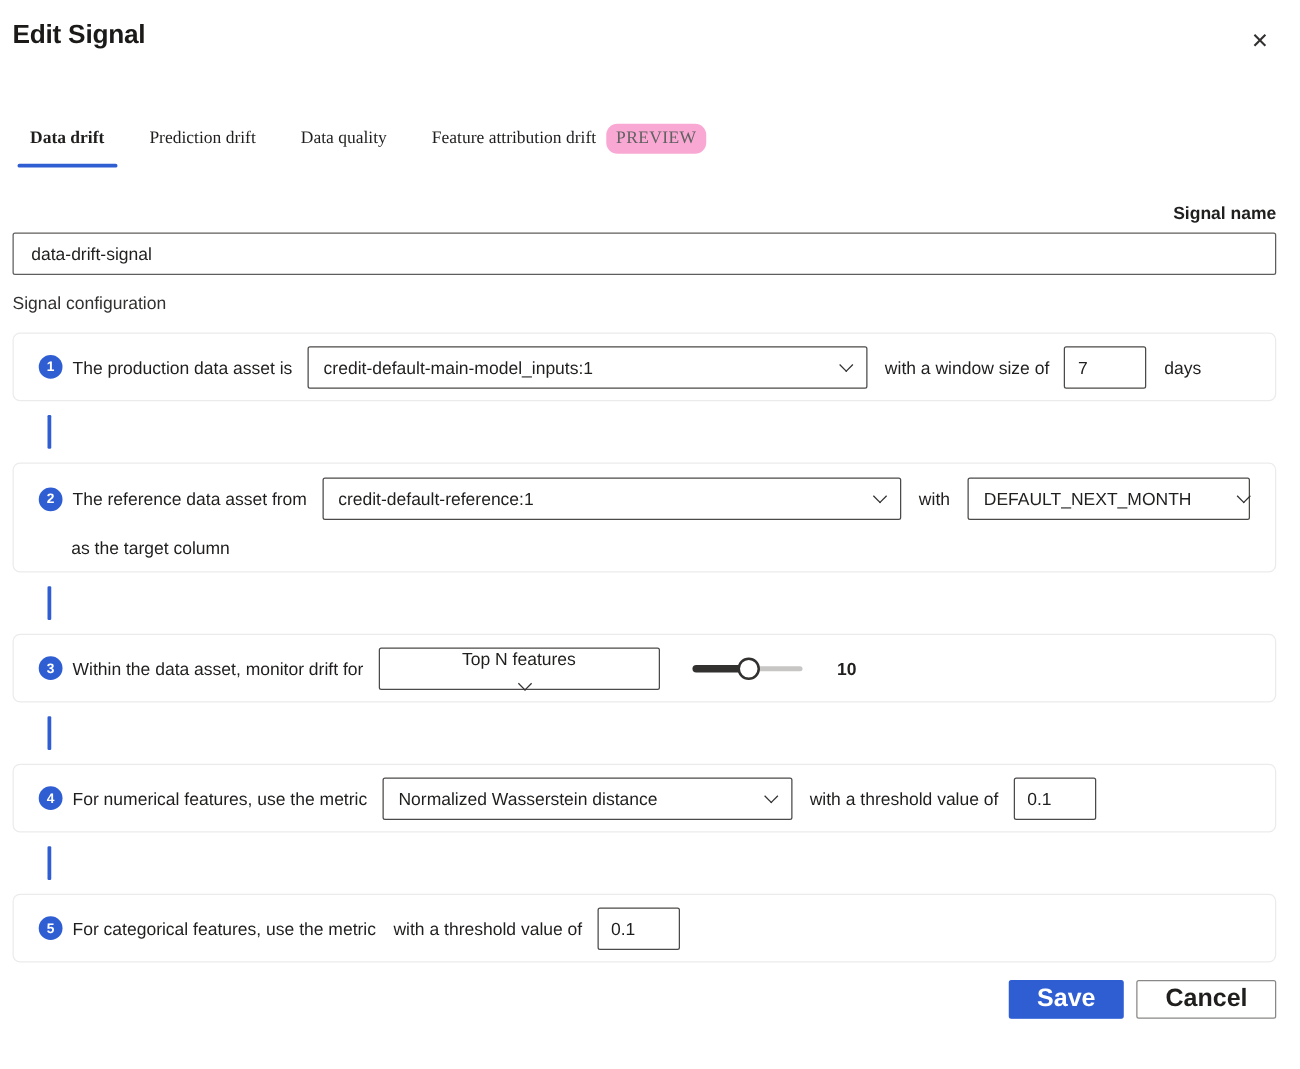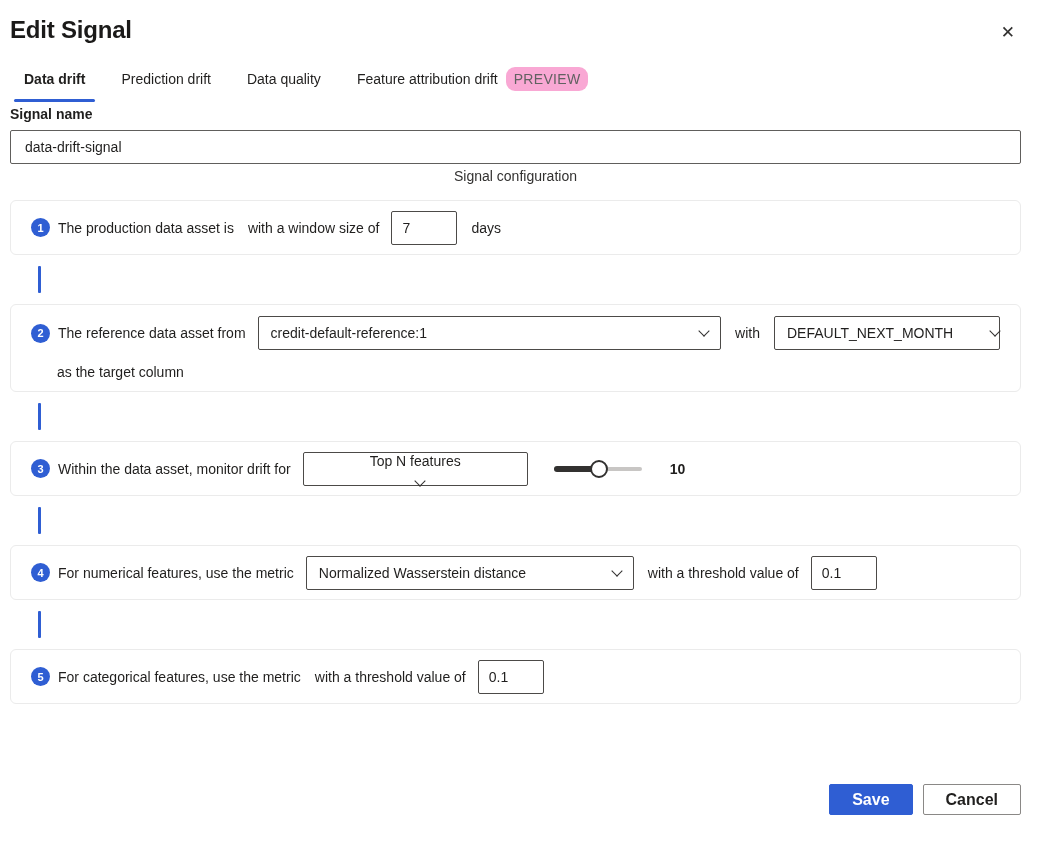--- a/index.html
+++ b/index.html
@@ -7,56 +7,56 @@
   body {
     font-family: "Liberation Sans", "DejaVu Sans", sans-serif;
     color: #201f1e;
     font-size: 14px;
     position: relative;
   }
   .dialog { padding: 16px 19px 0 10px; position: relative; width: 1040px; }
 
   
   .dialog-header { display: flex; justify-content: space-between; align-items: flex-start; }
-  .dialog-title { font-size: 24px; font-weight: bold; color: #1b1a19; letter-spacing: -0.2px; }
+  .dialog-title { font-size: 21px; font-weight: bold; color: #1b1a19; letter-spacing: -0.2px; }
   .close-btn {
     background: none; border: none; cursor: pointer;
     font-size: 17px; line-height: 1; color: #323130; padding: 6px;
     margin-top: 2px;
   }
 
   
   .field-label { color: #323130; margin-top: 24px; font-size: 14px; }
   .tabs { display: flex; margin-top: 14px; margin-left: 4px; }
   .tab {
     background: none; border: none; cursor: pointer;
-    font-family: Liberation Sans, sans-serif; font-size: 14px; color: #201f1e;
-    padding: 6px 10px 11px 10px; margin-right: 16px; position: relative;
+    font-family: Liberation Serif, serif; font-size: 14px; color: #201f1e;
+    padding: 6px 10px 11px 10px; margin-right: 16px; position: relative; margin-top: 32px;
   }
   .tab.selected { font-weight: bold; }
   .tab.selected::after {
     content: ""; position: absolute; left: 0; right: 0; bottom: 0;
     height: 3px; background: var(--accent); border-radius: 2px;
   }
   .tab-inner { display: flex; align-items: center; gap: 8px; }
   .preview-badge {
     background: #f9a8d4; color: #616161; font-size: 14px; font-weight: normal;
     padding: 4px 8px; border-radius: 9px; letter-spacing: 0.3px;
   }
 
   
-  .name-label { font-weight: bold; color: #201f1e; margin-top: 4px; font-size: 14px; }
+  .name-label { font-weight: bold; color: #201f1e; margin-top: 28px; font-size: 14px; text-align: right; }
   .signal-name-input {
     display: block; width: 1011px; height: 34px; margin-top: 8px;
     border: 1px solid #605e5c; border-radius: 2px;
     font-family: inherit; font-size: 14px; color: #201f1e;
     padding: 0 14px; outline: none; background: #fff;
   }
 
-  .config-label { color: #323130; margin-top: 4px; font-size: 14px; text-align: center; }
+  .config-label { color: #323130; margin-top: 14px; font-size: 14px; }
 
   
   .card {
     width: 1011px; border: 1px solid #ebebeb; border-radius: 6px;
     background: #fff; margin-top: 0; padding: 10px 20px;
     display: flex; flex-direction: column; justify-content: center;
   }
   .card.single { height: 55px; }
   .card.double { height: 88px; }
   .card-row { display: flex; align-items: center; gap: 8px; }
@@ -114,21 +114,21 @@
     background: #fff; border: 2px solid #323130; border-radius: 50%;
   }
   .slider-value { font-weight: bold; margin-left: 20px; }
 
   
   .footer {
     position: absolute; right: 19px; top: 784px;
     display: flex; gap: 10px;
   }
   .btn {
-    height: 31px; border-radius: 2px; font-family: inherit; font-size: 16px;
+    height: 31px; border-radius: 2px; font-family: inherit; font-size: 20px;
     font-weight: bold; cursor: pointer; padding: 0 22px;
   }
   .btn-primary { background: var(--accent); border: 1px solid var(--accent); color: #fff; }
   .btn-secondary { background: #fff; border: 1px solid #8a8886; color: #201f1e; }
 
   :root { --accent: #2f5ed3; }
 </style>
 </head>
 <body>
 
@@ -165,20 +165,24 @@
 
   <div class="name-label">Signal name</div>
   <input class="signal-name-input" type="text" value="data-drift-signal" style="">
 
   <div class="config-label">Signal configuration</div>
 
   <div class="card single first-card">
     <div class="card-row">
       <span class="step-circle">1</span>
       <span class="step-text">The production data asset is</span>
+      <div class="dropdown dd-w448">
+        <span>credit-default-main-model_inputs:1</span>
+        <span class="chevron"></span>
+      </div>
       <span class="step-text dd-label">with a window size of</span>
       <input class="small-input" type="text" value="7" style="">
       <span class="step-text dd-label">days</span>
     </div>
   </div>
   <div class="connector"></div>
 
   <div class="card double">
     <div class="card-row">
       <span class="step-circle">2</span>

